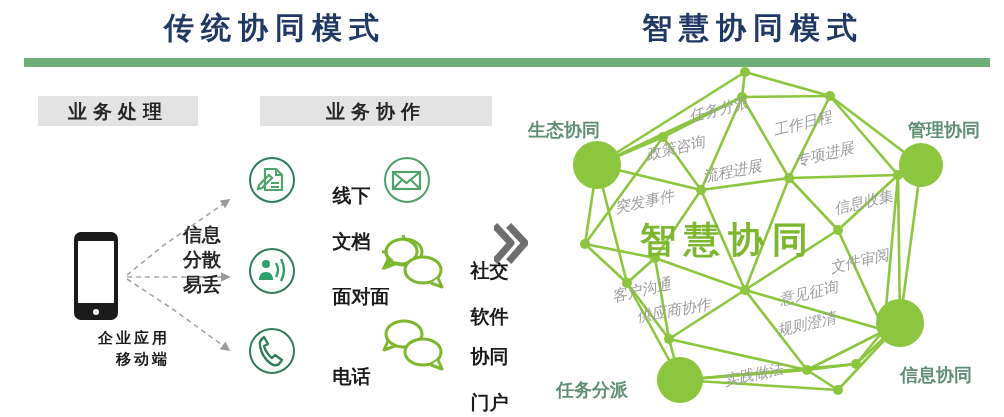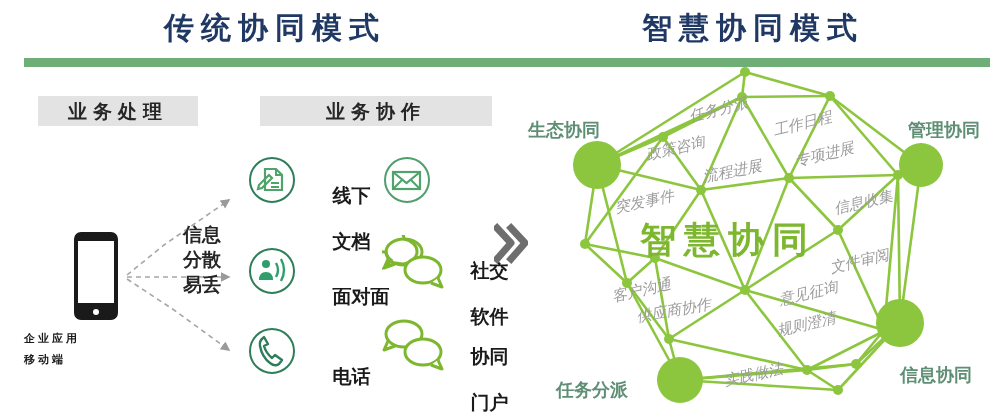--- a/index.html
+++ b/index.html
@@ -28,22 +28,22 @@
     font-family:"DejaVu Serif","Liberation Serif",serif;
   }
   .sec-head.a{left:14px;top:96px;width:160px;}
   .sec-head.b{left:236px;top:96px;width:232px;}
 
   
   .phone{position:absolute;left:50px;top:232px;width:44px;height:88px;
     background:#1A1A1A;border-radius:7px;}
   .phone-screen{position:absolute;left:4px;top:9px;width:36px;height:62px;background:#fff;}
   .phone-home{position:absolute;left:19px;bottom:5px;width:6px;height:6px;border-radius:50%;background:#fff;}
-  .phone-caption{position:absolute;left:0px;top:328px;width:146px;text-align:left;
-    font-size:11px;font-weight:bold;color:#1A1A1A;letter-spacing:3px;line-height:21px;
+  .phone-caption{position:absolute;left:0px;top:328px;width:146px;text-align:right;
+    font-size:15px;font-weight:bold;color:#1A1A1A;letter-spacing:3px;line-height:21px;
     font-family:"DejaVu Serif","Liberation Serif",serif;}
 
   .lossy-text{position:absolute;left:148px;top:222px;width:60px;
     font-size:19px;font-weight:bold;color:#262626;line-height:25px;text-align:center;
     font-family:"DejaVu Serif","Liberation Serif",serif;}
 
   .ico-circle{position:absolute;width:46px;height:46px;border-radius:50%;
     border:2.5px solid #2E7D5B;box-sizing:border-box;}
   .ico-label{position:absolute;font-size:19px;font-weight:bold;color:#1A1A1A;
     line-height:23px;font-family:"DejaVu Serif","Liberation Serif",serif;white-space:pre;}

